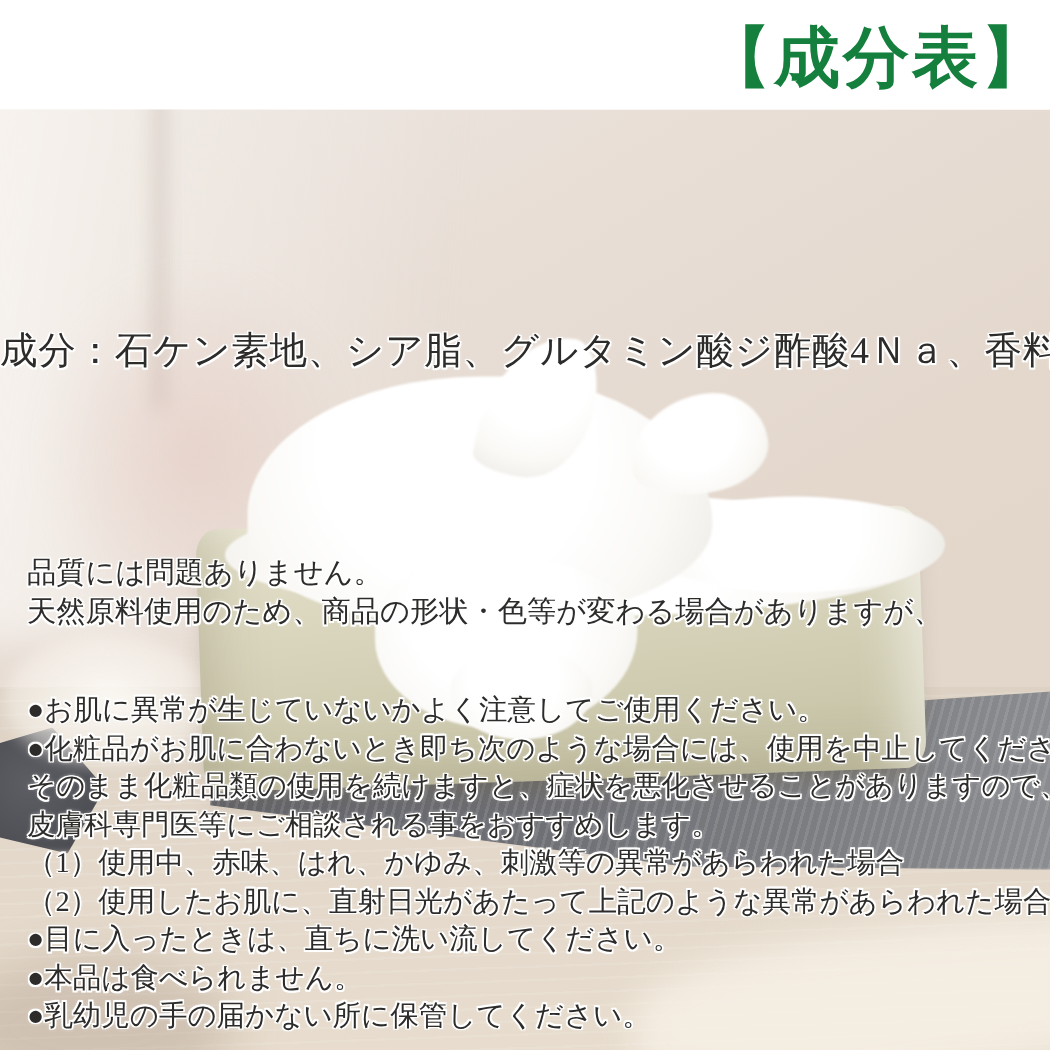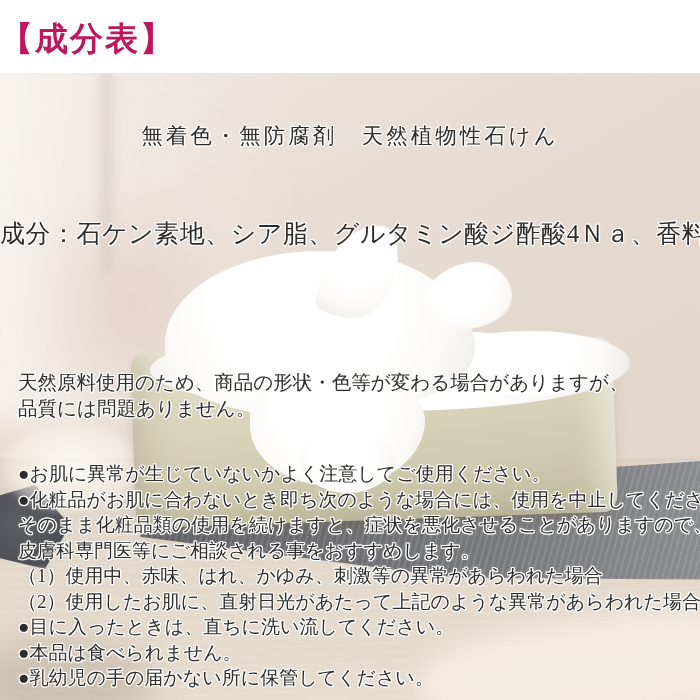--- a/index.html
+++ b/index.html
@@ -3,22 +3,22 @@
 <meta charset="utf-8">
 <style>
   html,body{margin:0;padding:0;background:#ffffff;}
   .stage{
     position:relative;width:700px;height:700px;overflow:hidden;background:#ffffff;
     font-family:"Liberation Serif","DejaVu Serif",serif;
   }
   
   .title{
     position:absolute;top:10px;left:0;width:100%;height:58px;
-    text-align:left;font-size:33px;line-height:58px;font-weight:600;
-    color:#be185d;letter-spacing:2px;
+    text-align:right;font-size:44px;line-height:58px;font-weight:600;
+    color:#15803d;letter-spacing:2px;
   }
   
   .photo{position:absolute;top:73px;left:0;width:700px;height:627px;overflow:hidden;}
   .layer{position:absolute;}
   .bg{
     inset:0;width:700px;height:627px;
     background:linear-gradient(150deg,#ede7e2 0%,#e8ded6 28%,#e4d8cd 55%,#e1d5c9 100%);
   }
   .curtain{
     left:-25px;top:-25px;width:330px;height:380px;
@@ -124,26 +124,25 @@
     <div class="layer dish"></div>
     <div class="layer soap"></div>
     <div class="layer foam f-base"></div>
     <div class="layer foam f-sheet-r"></div>
     <div class="layer foam f-mound"></div>
     <div class="layer foam f-peak"></div>
     <div class="layer foam f-crest2"></div>
     <div class="layer foam f-drip"></div>
     <div class="layer foam f-drip2"></div>
 
-    <div class="ph-text heading1">無着色・無防腐剤　天然植物性石けん</div>
     <div class="ph-text ingredients">成分：石ケン素地、シア脂、グルタミン酸ジ酢酸4Ｎａ、香料</div>
 
     <div class="ph-text note">
+      <div>品質には問題ありません。</div>
       <div>天然原料使用のため、商品の形状・色等が変わる場合がありますが、</div>
-      <div>品質には問題ありません。</div>
     </div>
 
     <div class="ph-text precautions">
       <div>●お肌に異常が生じていないかよく注意してご使用ください。</div>
       <div>●化粧品がお肌に合わないとき即ち次のような場合には、使用を中止してください</div>
       <div>そのまま化粧品類の使用を続けますと、症状を悪化させることがありますので、</div>
       <div>皮膚科専門医等にご相談される事をおすすめします。</div>
       <div>（1）使用中、赤味、はれ、かゆみ、刺激等の異常があらわれた場合</div>
       <div>（2）使用したお肌に、直射日光があたって上記のような異常があらわれた場合</div>
       <div>●目に入ったときは、直ちに洗い流してください。</div>

